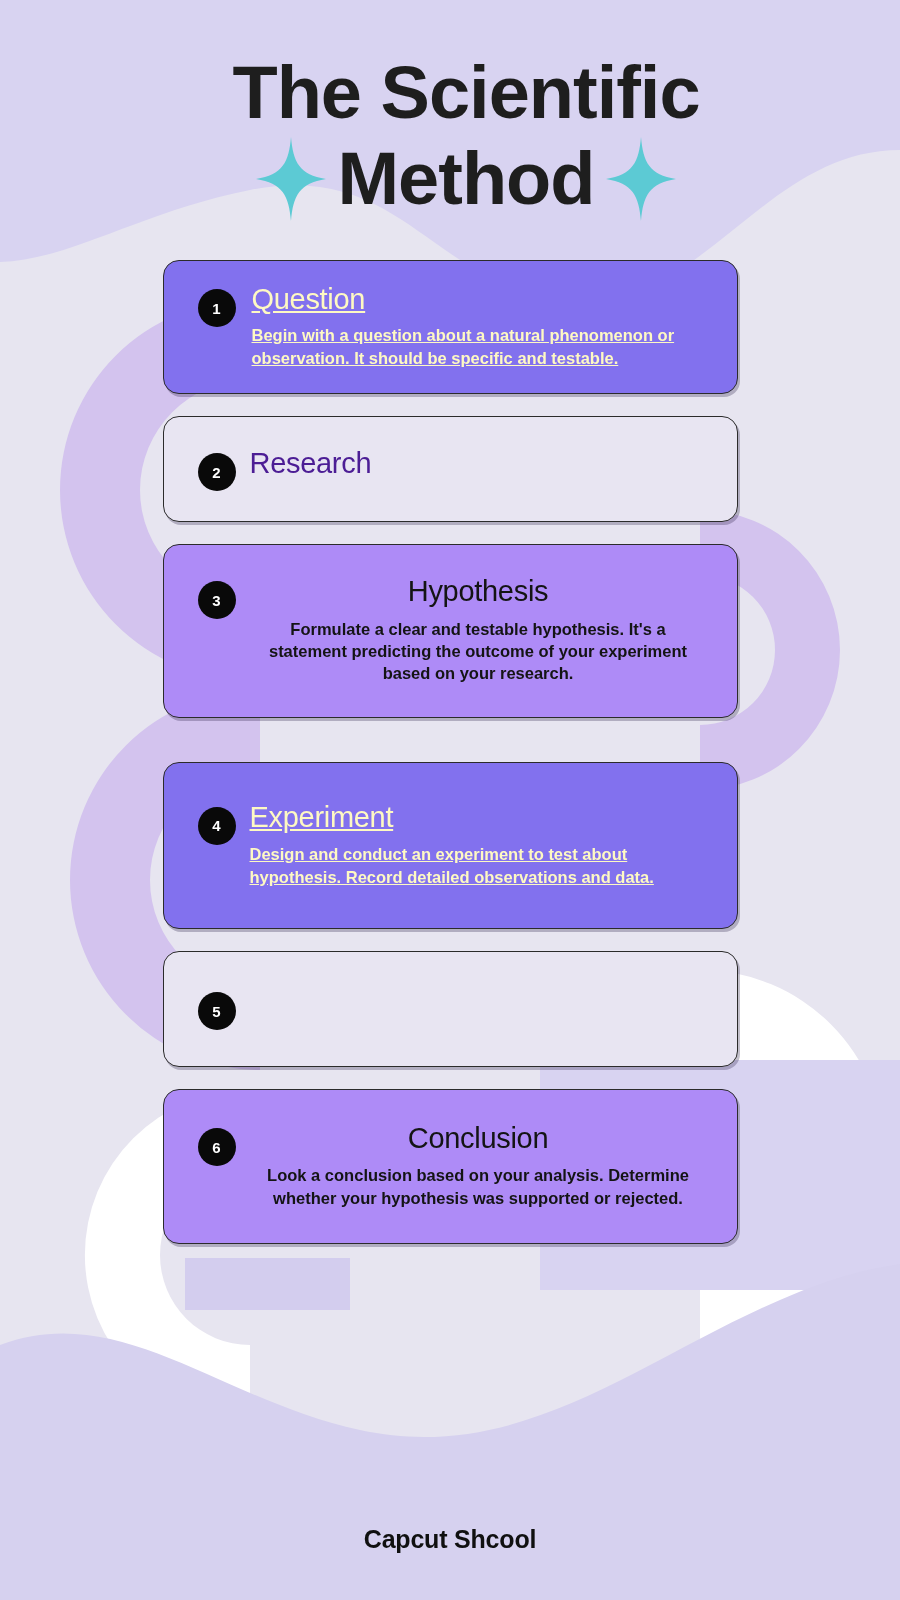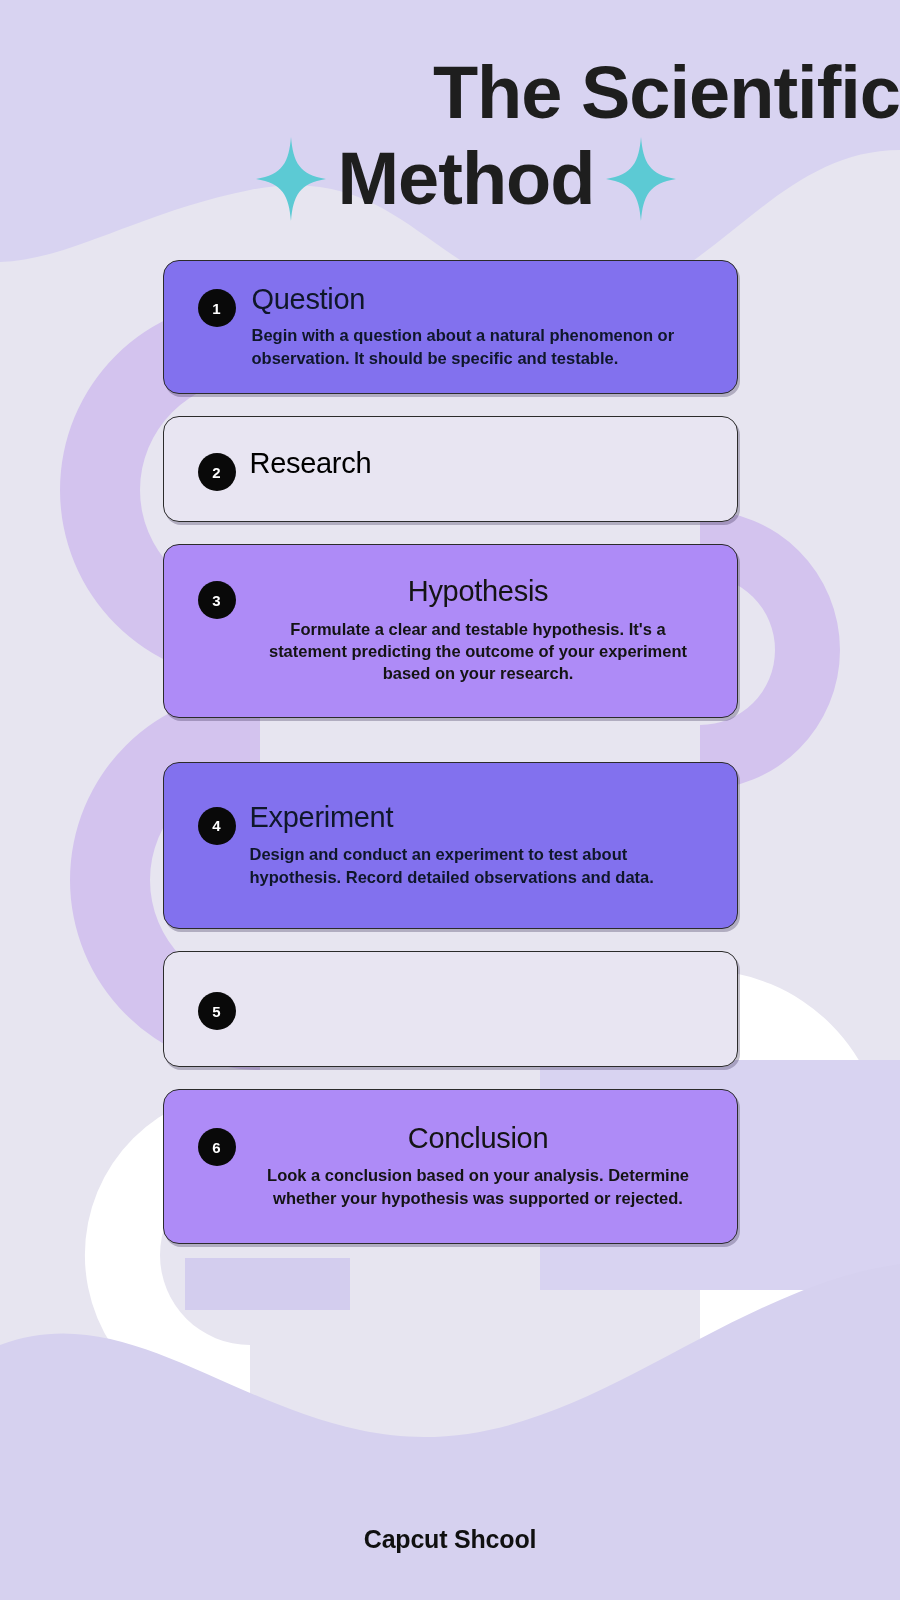--- a/index.html
+++ b/index.html
@@ -11,21 +11,21 @@
     overflow:hidden;
   }
 
   
   #bg { position:absolute; inset:0; width:900px; height:1600px; z-index:0; }
 
   
   .page { position:relative; z-index:2; width:900px; height:1600px; }
 
   
-  .header { padding-top:56px; text-align:right; position:relative;padding-left:32px; }
+  .header { padding-top:56px; text-align:center; position:relative;padding-left:32px; }
   .title-line { font-weight:bold; color:#1e1e1e; letter-spacing:-1px; line-height:1.0; }
   .title-line1 { font-size:74px; }
   .title-row {
     display:flex; align-items:center; justify-content:center;
     gap:15px; margin-top:6px;
   }
   .title-line2 { font-size:74px; }
   .sparkle { width:70px; height:86px; flex:0 0 auto; }
   .sparkle.left { margin-right:-4px; }
   .sparkle.right { margin-left:-4px; }
@@ -62,23 +62,23 @@
     letter-spacing:-0.3px;
   }
   .card-desc {
     font-size:16.5px;
     font-weight:bold;
     line-height:1.36;
   }
 
   
   .v-deep   { background:#8271ee; }
-  .v-deep .card-title, .v-deep .card-desc { color:#0f172a; }
+  .v-deep .card-title, .v-deep .card-desc { color:#fef9c3;text-decoration:underline; }
   .v-light  { background:#e8e5f2; }
-  .v-light .card-title, .v-light .card-desc { color:#000000; }
+  .v-light .card-title, .v-light .card-desc { color:#4c1d95; }
   .v-mid    { background:#ae8bf7; }
   .v-mid .card-title, .v-mid .card-desc { color:#141414;text-align:center; }
 
   
   .card.c1 { margin-bottom:22px; padding:22px 30px 24px 34px; }
   .card.c1 .card-inner { gap:16px; }
   .card.c1 .card-title { margin-bottom:8px; }
   .card.c2 { padding:30px 30px 30px 34px; }
   .card.c3 { padding:30px 30px 32px 34px; margin-bottom:44px; }
   .card.c4 { padding:38px 30px 40px 34px; }

